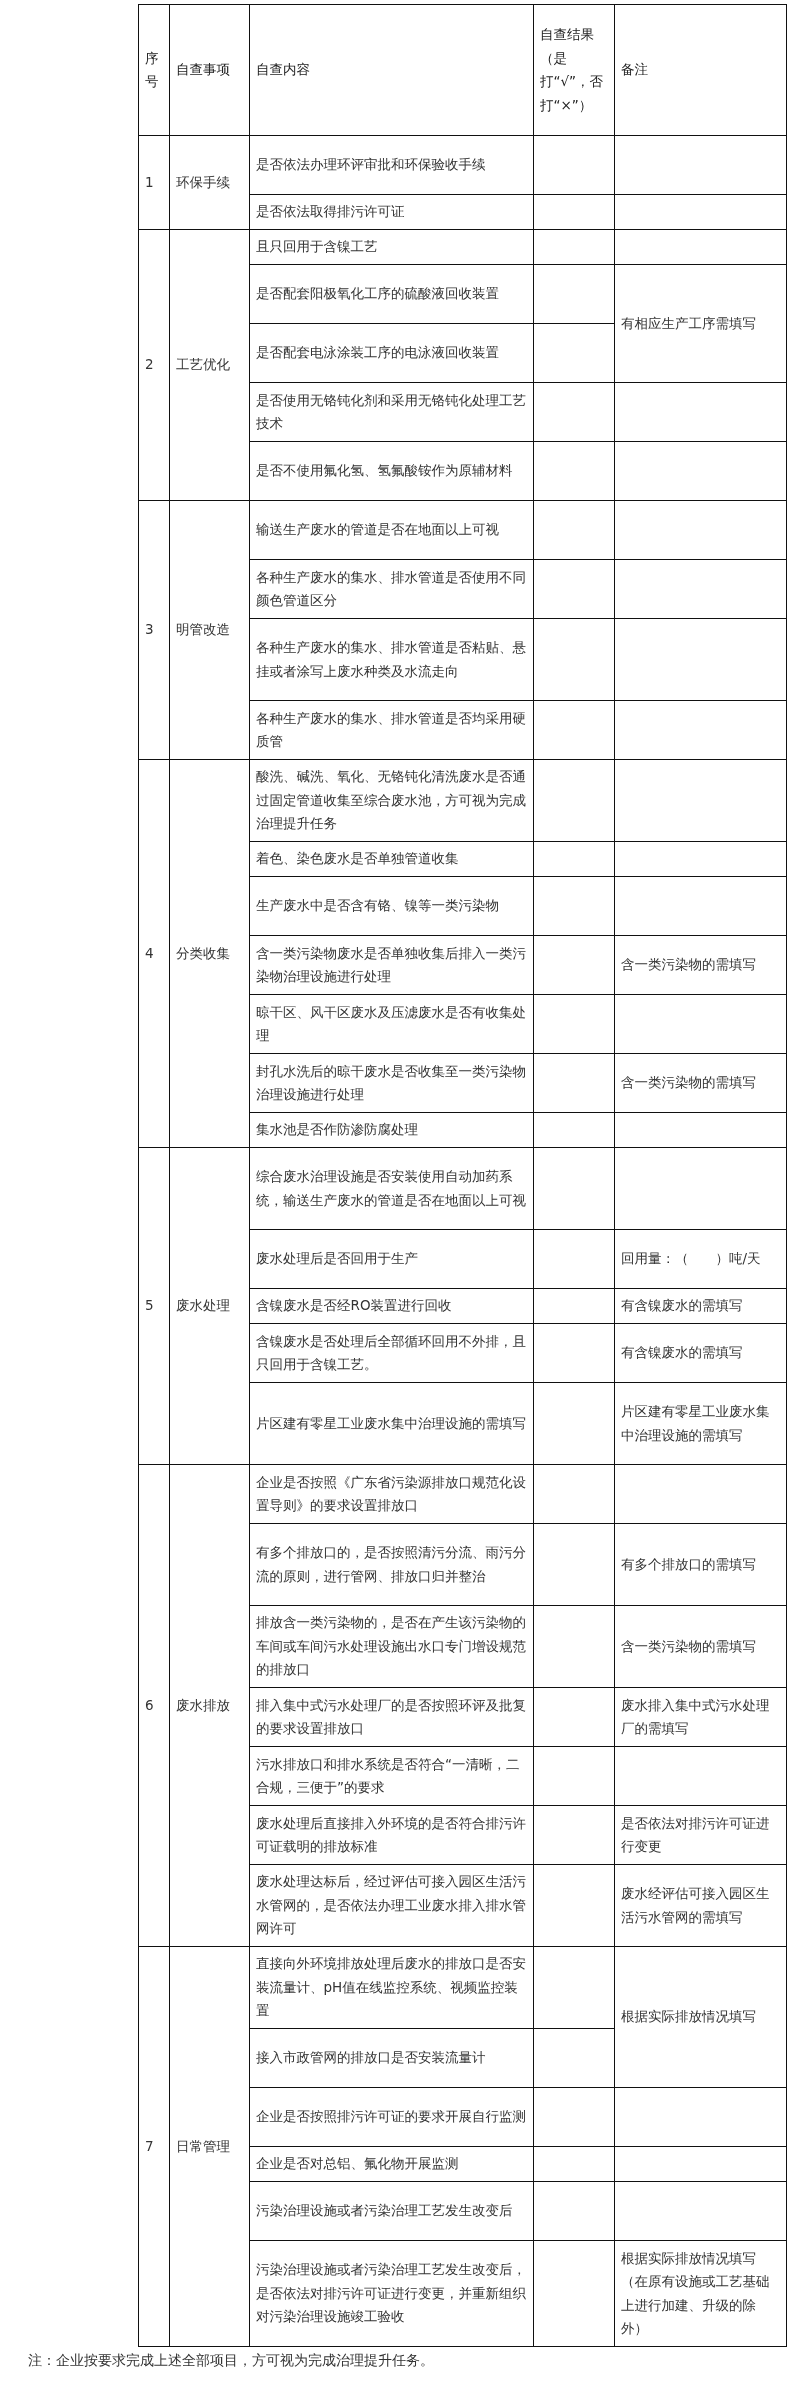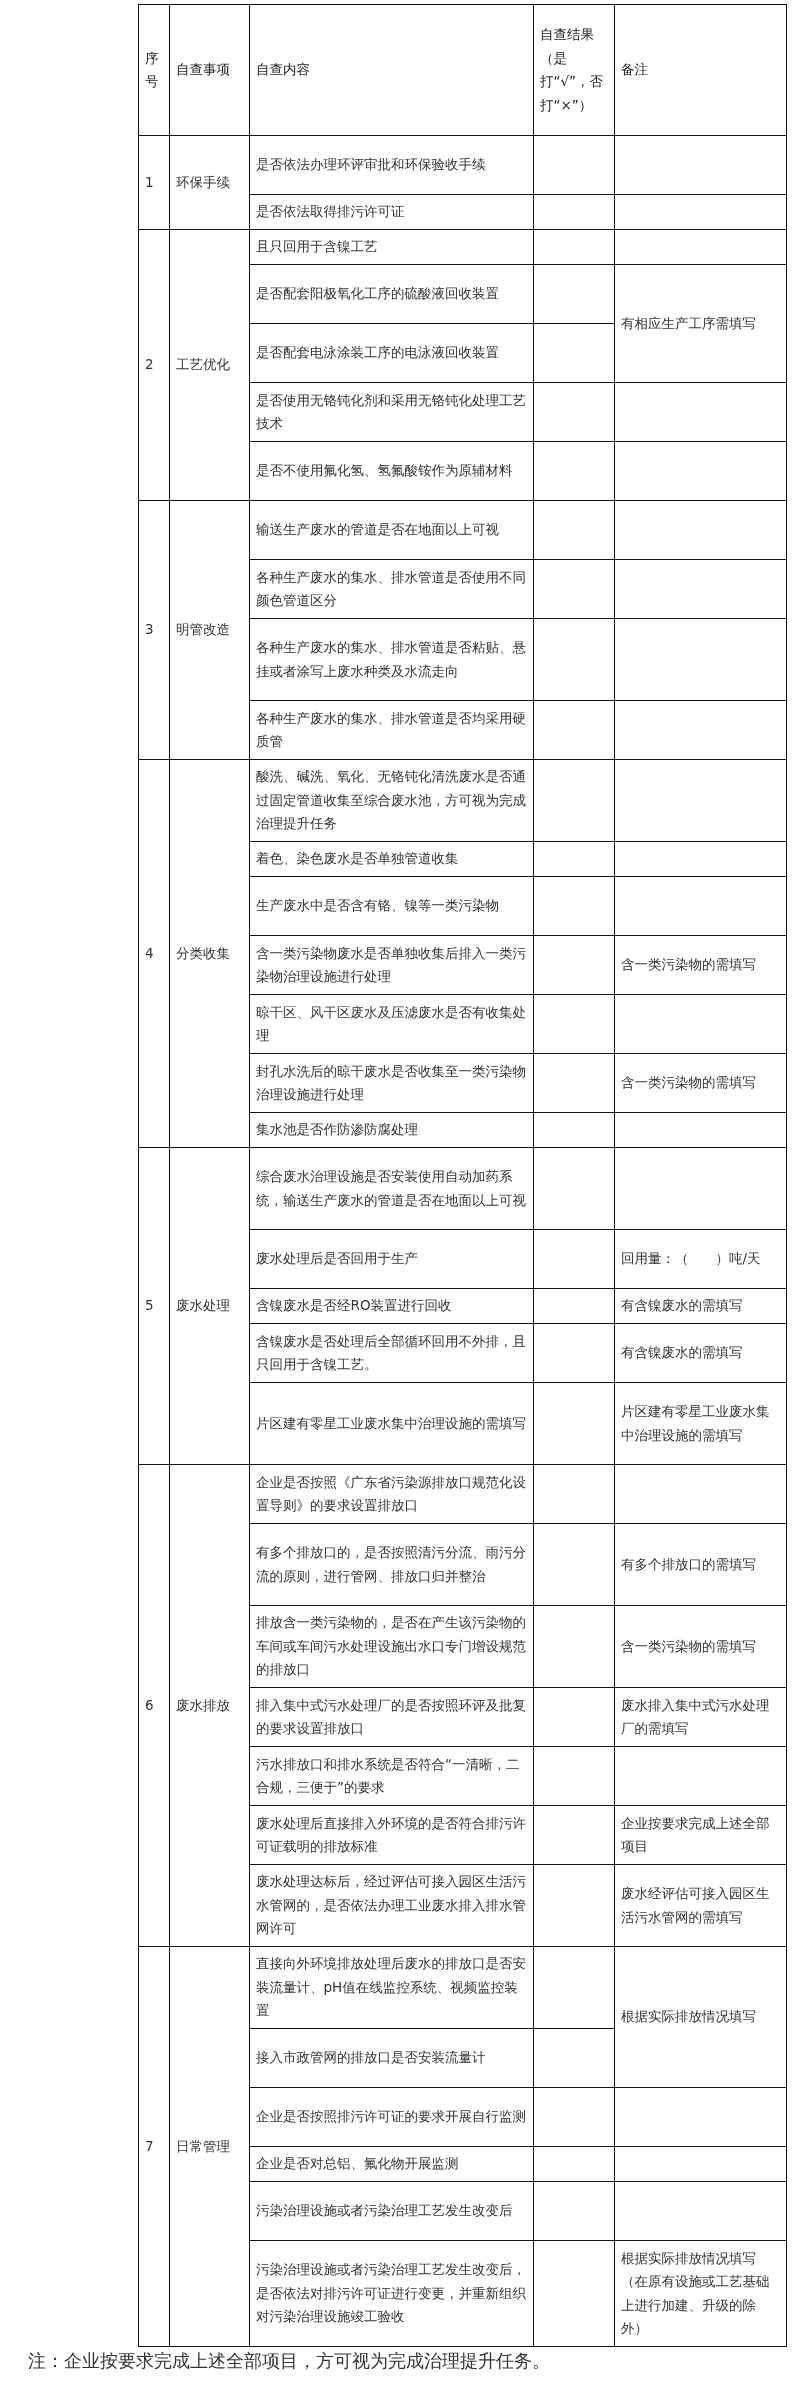--- a/index.html
+++ b/index.html
@@ -18,21 +18,21 @@
     font-weight: normal; text-align: left; word-break: break-all;
   }
   table.check th { color: #222222; }
   col.c1 { width: 31px; } col.c2 { width: 80px; } col.c3 { width: 284px; }
   col.c4 { width: 81px; } col.c5 { width: 172px; }
   td.num, th.num { text-align: center; padding: 0 2px; }
   th.result { text-align: center; padding: 0 4px; line-height: 23.5px; }
   tr.head { height: 131px; }
   .h1 { height: 35px; } .h2 { height: 59px; } .h3 { height: 82px; } .h4 { height: 106px; }
   td.result-cell { background: #ffffff; }
-  .note { position: absolute; left: 28px; top: 2350px; font-size: 18px; color: #333333; line-height: 22px; font-family: Liberation Serif, serif; }
+  .note { position: absolute; left: 28px; top: 2350px; font-size: 14px; color: #333333; line-height: 22px; font-family: Liberation Serif, serif; }
 </style>
 </head>
 <body>
 
 <div class="sheet">
 <table class="check">
   <colgroup>
         <col class="c1">
         <col class="c2">
         <col class="c3">
@@ -202,21 +202,21 @@
       <td>废水排入集中式污水处理厂的需填写</td>
     </tr>
     <tr class="h2">
       <td>污水排放口和排水系统是否符合“一清晰，二合规，三便于”的要求</td>
       <td class="result-cell"></td>
       <td></td>
     </tr>
     <tr class="h2">
       <td>废水处理后直接排入外环境的是否符合排污许可证载明的排放标准</td>
       <td class="result-cell"></td>
-      <td>企业按要求完成上述全部项目</td>
+      <td>是否依法对排污许可证进行变更</td>
     </tr>
     <tr class="h3">
       <td>废水处理达标后，经过评估可接入园区生活污水管网的，是否依法办理工业废水排入排水管网许可</td>
       <td class="result-cell"></td>
       <td>废水经评估可接入园区生活污水管网的需填写</td>
     </tr>
 
     <tr class="h3">
       <td class="num" rowspan="6">7</td>
       <td rowspan="6">日常管理</td>

